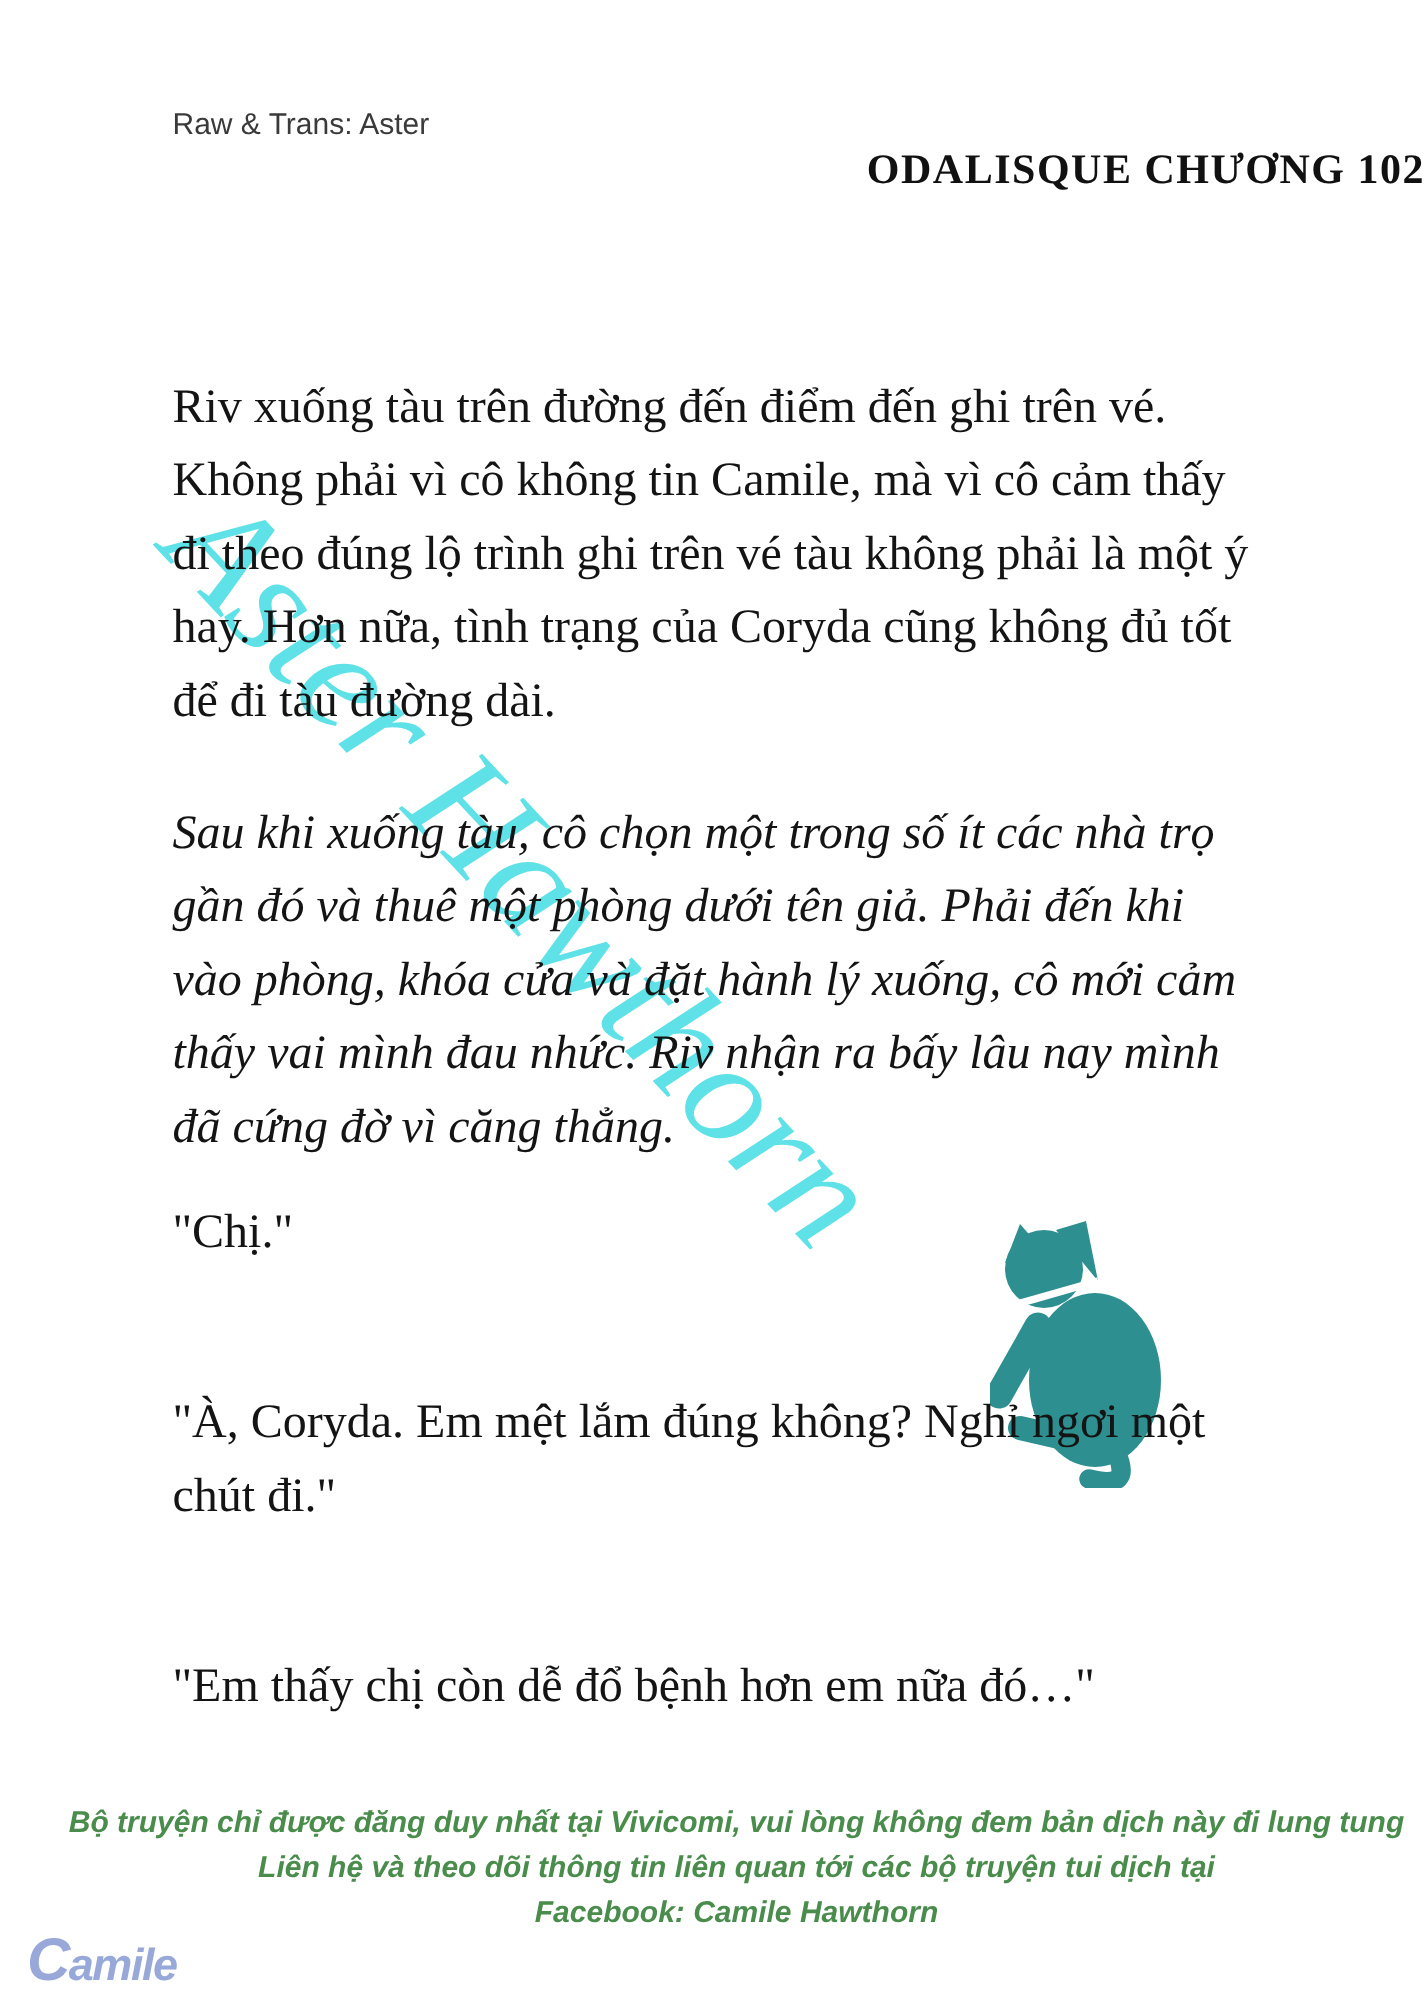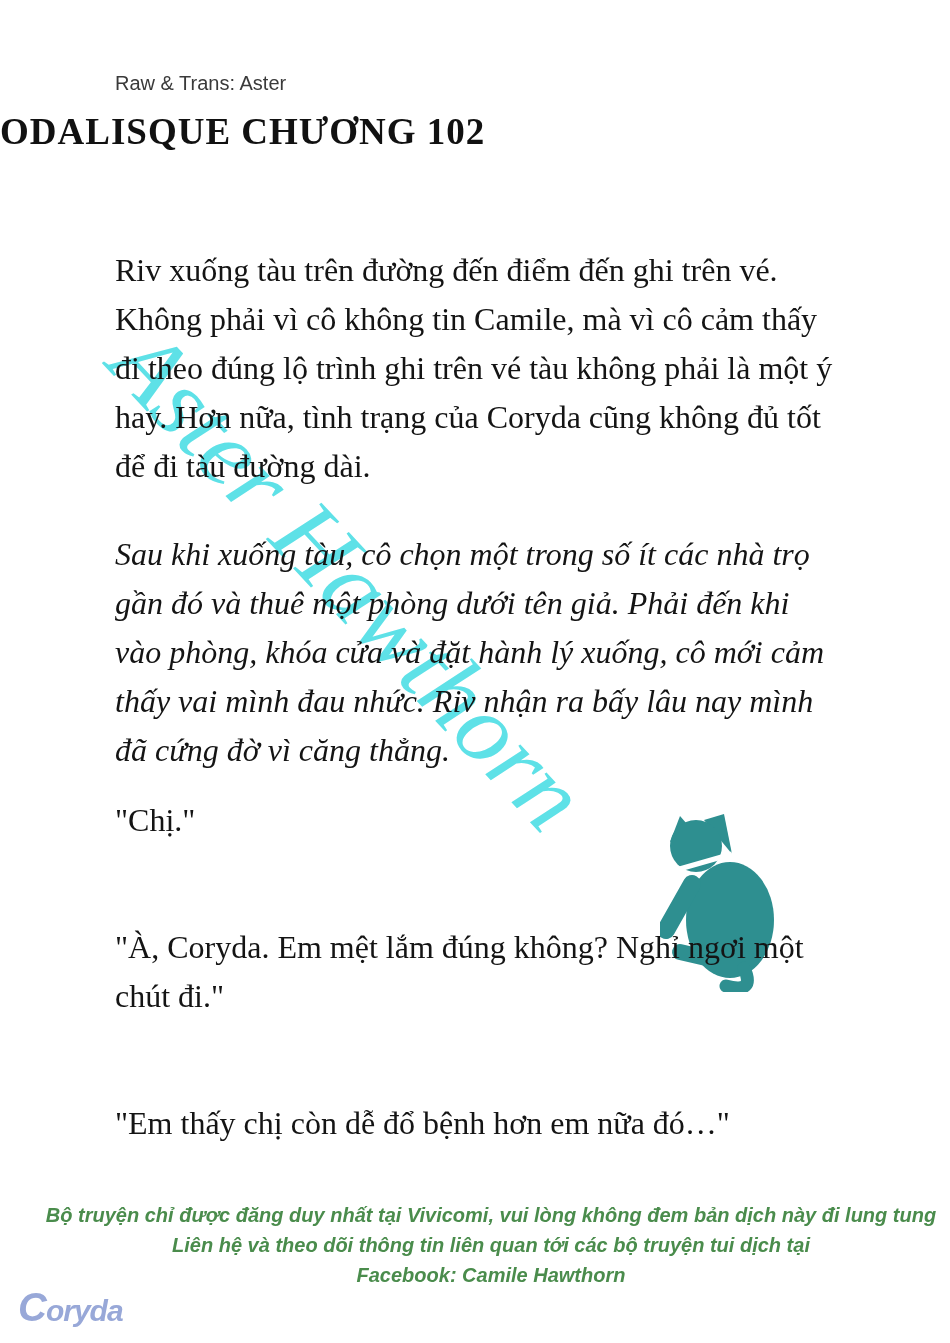--- a/index.html
+++ b/index.html
@@ -21,27 +21,27 @@
     top: 52px;
     font-family: "Liberation Sans", sans-serif;
     font-size: 20px;
     color: #3a3a3a;
     z-index: 3;
     margin-top: 20px;
   }
   .title {
     position: absolute;
     left: 0;
-    top: 110px;
+    top: 98px;
     width: 100%;
     margin: 0;
-    text-align: left;
+    text-align: right;
     font-family: "Liberation Serif", serif;
     font-weight: bold;
-    font-size: 37px;
+    font-size: 28px;
     letter-spacing: 1px;
     color: #111111;
     z-index: 3;
   }
   .para {
     position: absolute;
     left: 115px;
     width: 728px;
     margin: 0;
     font-size: 32px;
@@ -138,15 +138,15 @@
   <p class="para p3">"Chị."</p>
   <p class="para p4">"À, Coryda. Em mệt lắm đúng không? Nghỉ ngơi một chút đi."</p>
   <p class="para p5">"Em thấy chị còn dễ đổ bệnh hơn em nữa đó…"</p>
 
   <div class="footer" style="color: rgb(74, 140, 76);">
     <div>Bộ truyện chỉ được đăng duy nhất tại Vivicomi, vui lòng không đem bản dịch này đi lung tung</div>
     <div>Liên hệ và theo dõi thông tin liên quan tới các bộ truyện tui dịch tại</div>
     <div>Facebook: Camile Hawthorn</div>
   </div>
 
-  <div class="logo" style="color: rgb(152, 168, 216);">Coryda</div>
+  <div class="logo" style="color: rgb(152, 168, 216);">Camile</div>
 
 </div>
 
 </body></html>

